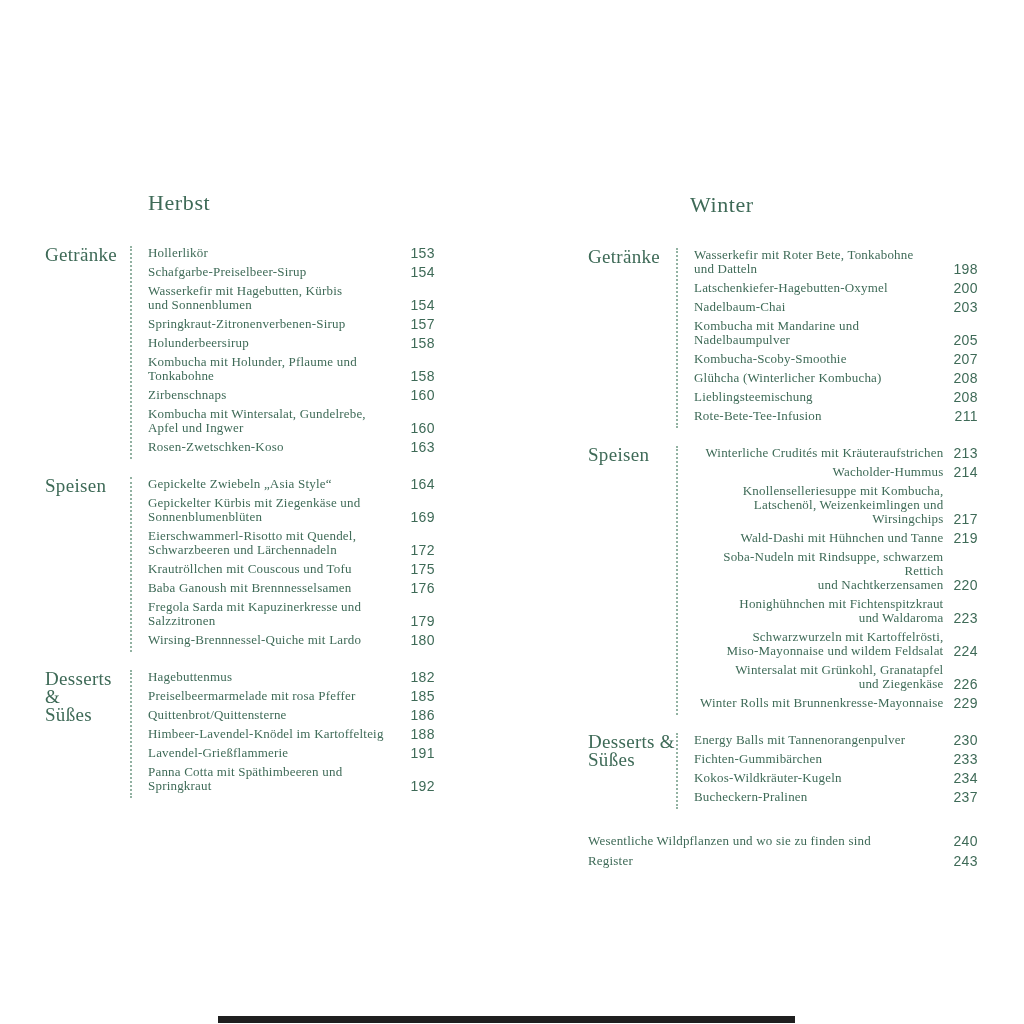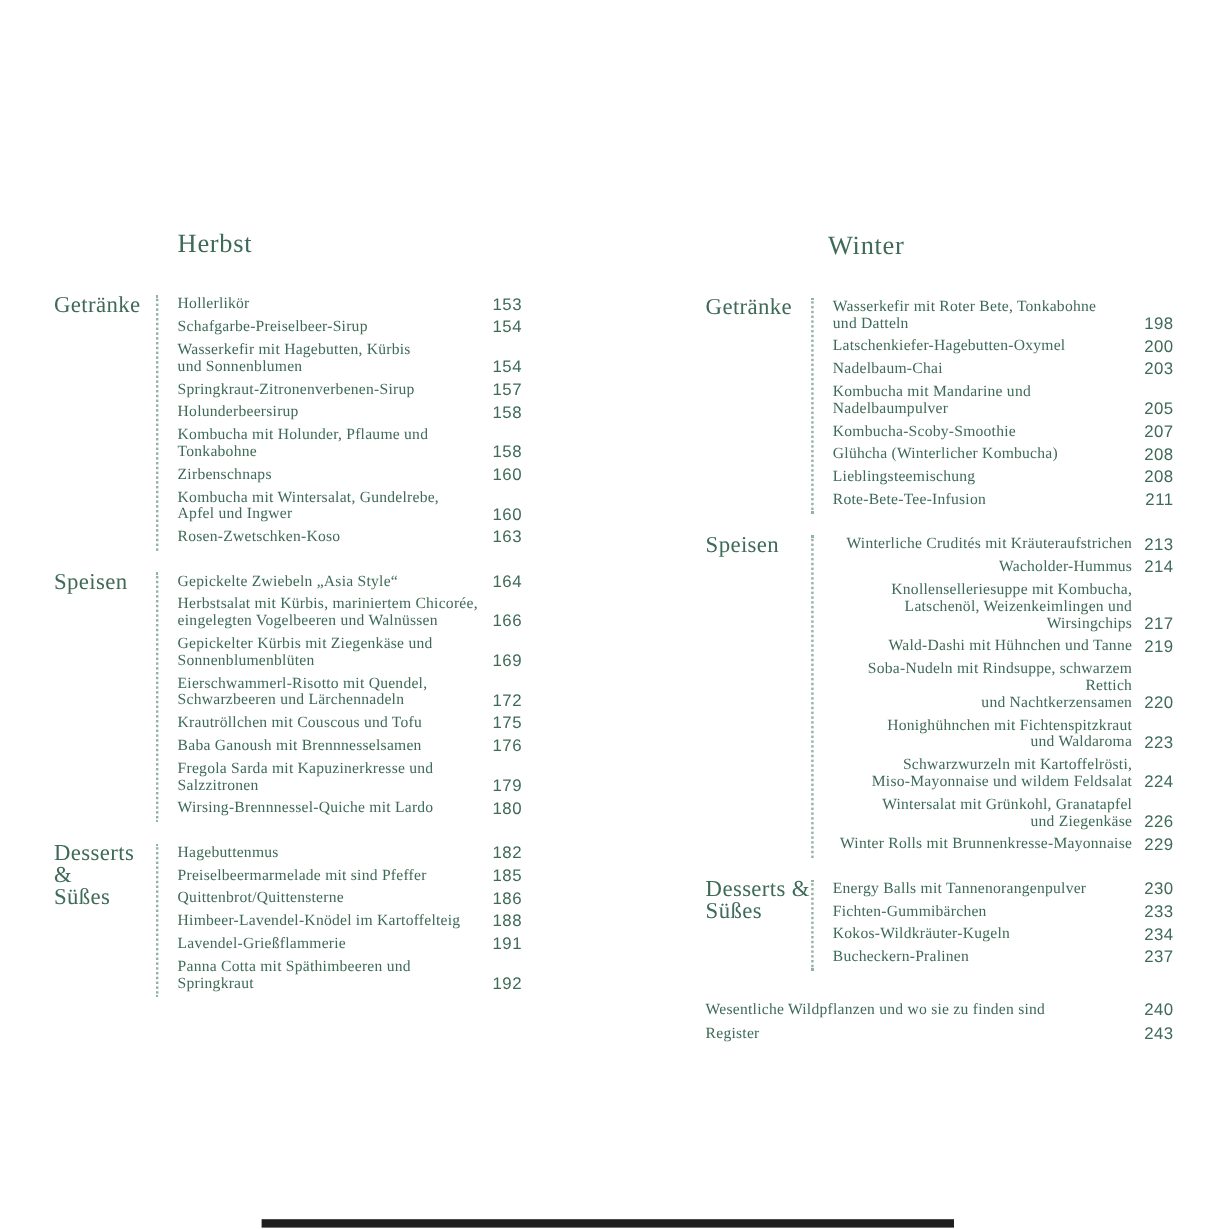--- a/index.html
+++ b/index.html
@@ -132,25 +132,20 @@
           </div>
         </div>
         <div class="section">
           <div class="section-label">Speisen</div>
           <div class="section-entries" style="border-left-color: rgb(146, 178, 162);">
             <div class="entry">
               <div class="entry-title">Gepickelte Zwiebeln „Asia Style“</div>
               <div class="entry-page">164</div>
             </div>
             <div class="entry">
-              <div class="entry-title">Herbstsalat mit Kürbis, mariniertem Chicorée,
-eingelegten Vogelbeeren und Walnüssen</div>
-              <div class="entry-page">166</div>
-            </div>
-            <div class="entry">
               <div class="entry-title">Gepickelter Kürbis mit Ziegenkäse und
 Sonnenblumenblüten</div>
               <div class="entry-page">169</div>
             </div>
             <div class="entry">
               <div class="entry-title">Eierschwammerl-Risotto mit Quendel,
 Schwarzbeeren und Lärchennadeln</div>
               <div class="entry-page">172</div>
             </div>
             <div class="entry">
@@ -173,21 +168,21 @@
         </div>
         <div class="section">
           <div class="section-label">Desserts &amp;
 Süßes</div>
           <div class="section-entries" style="border-left-color: rgb(146, 178, 162);">
             <div class="entry">
               <div class="entry-title">Hagebuttenmus</div>
               <div class="entry-page">182</div>
             </div>
             <div class="entry">
-              <div class="entry-title">Preiselbeermarmelade mit sind Pfeffer</div>
+              <div class="entry-title">Preiselbeermarmelade mit rosa Pfeffer</div>
               <div class="entry-page">185</div>
             </div>
             <div class="entry">
               <div class="entry-title">Quittenbrot/Quittensterne</div>
               <div class="entry-page">186</div>
             </div>
             <div class="entry">
               <div class="entry-title">Himbeer-Lavendel-Knödel im Kartoffelteig</div>
               <div class="entry-page">188</div>
             </div>

